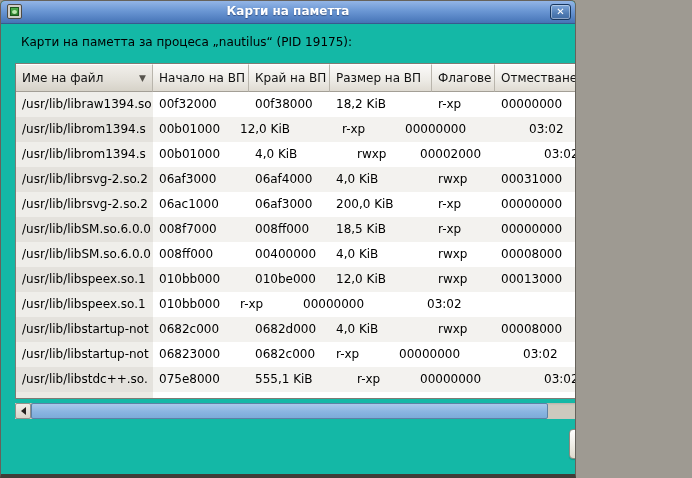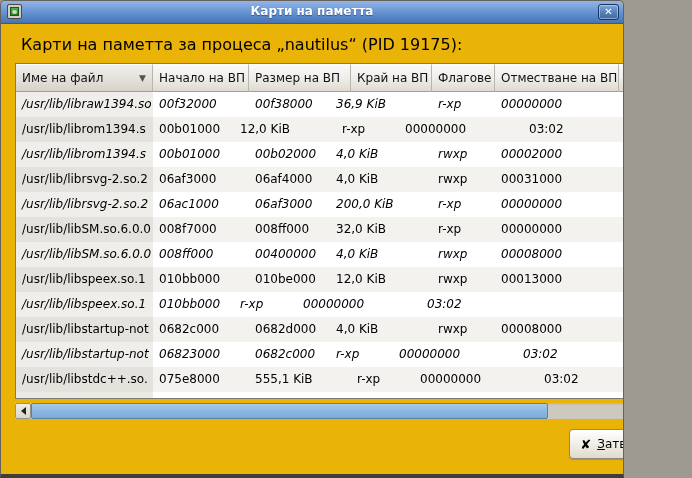--- a/index.html
+++ b/index.html
@@ -1,18 +1,18 @@
 <!DOCTYPE html>
 <html><head>
 <meta charset="utf-8">
 <style>
   html,body{margin:0;padding:0;background:#9e9a92;font-family:"DejaVu Sans","Liberation Sans",sans-serif;}
   .window{
-    position:relative;width:624px;height:478px;box-sizing:border-box;
-    background:#eab308;border:1px solid #66625b;border-bottom:4px solid #403d38;
+    position:relative;width:576px;height:478px;box-sizing:border-box;
+    background:#14b8a6;border:1px solid #66625b;border-bottom:4px solid #403d38;
     border-radius:5px 5px 0 0;overflow:hidden;
   }
   
   .titlebar{
     position:absolute;left:0;top:0;right:0;height:22px;
     background:linear-gradient(#93b5e6 0%,#6b97d4 45%,#4c7abc 90%,#4673b4 100%);
     border-bottom:1px solid #39598e;border-radius:4px 4px 0 0;
   }
   .title{
     position:absolute;left:0;right:0;top:3px;text-align:center;
@@ -28,21 +28,21 @@
   }
   .app-icon .mark{position:absolute;left:4px;top:5px;width:5px;height:4px;background:#bfe6b0;border-radius:50%;}
   .close-btn{
     position:absolute;right:4px;top:3px;width:21px;height:16px;box-sizing:border-box;
     background:linear-gradient(#7fa7da,#507cb4 60%,#406aa2);
     border:1px solid #17365e;border-radius:3px;
     box-shadow:inset 0 0 0 1px rgba(255,255,255,.4);
     color:#fff;font-size:10px;font-weight:bold;text-align:center;line-height:14px;cursor:default;
   }
   
-  .desc{position:absolute;left:20px;top:34px;font-size:16px;color:#000;}
+  .desc{position:absolute;left:20px;top:34px;font-size:12px;color:#000;}
   
   .frame{
     position:absolute;left:14px;top:62px;width:658px;height:336px;box-sizing:border-box;
     border:1px solid #7f7b74;background:#fff;display:flex;
   }
   .table-area{flex:1;min-width:0;display:flex;flex-direction:column;overflow:hidden;}
   .thead{display:flex;height:28px;flex:0 0 28px;}
   .hcell{
     position:relative;box-sizing:border-box;padding:0 20px 0 6px;line-height:26px;
     font-size:12px;color:#111;white-space:nowrap;overflow:hidden;
@@ -57,21 +57,21 @@
   .c3{width:102px;flex:0 0 102px;}
   .c4{width:63px;flex:0 0 63px;}
   .c5{width:124px;flex:0 0 124px;}
   .c6{flex:1 1 auto;min-width:0;border-right:none;}
   .tbody{flex:1;overflow:hidden;position:relative;background:#fff;}
   .trow{display:flex;height:25px;}
   .cell{
     box-sizing:border-box;padding:0 4px 0 6px;line-height:25px;font-size:12px;color:#000;
     white-space:nowrap;overflow:hidden;
   }
-  .trow.w .cell{background:#ffffff;font-style:italic;}
+  .trow.w .cell{background:#ffffff;}
   .trow.g .cell{background:#f3f2ef;}
   .trow.w .cell.sorted{background:#efeeea;}
   .trow.g .cell.sorted{background:#e4e2dd;}
   .fill-row{display:flex;height:8px;}
   .fill-sorted{width:137px;flex:0 0 137px;background:#eceae5;}
   .fill-rest{flex:1;background:#fff;}
   
   .vscroll{
     width:17px;flex:0 0 17px;display:flex;flex-direction:column;
     background:#d5d1c6;border-left:1px solid #aaa69c;
@@ -131,48 +131,47 @@
   <div class="desc">Карти на паметта за процеса „nautilus“ (PID 19175):</div>
 
   <div class="frame">
     <div class="table-area">
       <div class="thead">
         <div class="hcell c0 sorted">
           <span>Име на файл</span>
           <span class="sort-arrow">▼</span>
         </div>
         <div class="hcell c1">Начало на ВП</div>
+        <div class="hcell c2">Край на ВП</div>
         <div class="hcell c3">Размер на ВП</div>
-        <div class="hcell c2">Край на ВП</div>
         <div class="hcell c4">Флагове</div>
         <div class="hcell c5">Отместване на ВП</div>
         <div class="hcell c6">Устройство</div>
       </div>
       <div class="tbody">
           <div class="trow w">
             <div class="cell c0 sorted">/usr/lib/libraw1394.so</div>
             <div class="cell c1">00f32000</div>
             <div class="cell c2">00f38000</div>
-            <div class="cell c3">36,9 KiB</div>
+            <div class="cell c3">18,2 KiB</div>
             <div class="cell c4">r-xp</div>
             <div class="cell c5">00000000</div>
             <div class="cell c6">03:02</div>
           </div>
           <div class="trow g">
             <div class="cell c0 sorted">/usr/lib/librom1394.s</div>
             <div class="cell c2">00b01000</div>
             <div class="cell c3">12,0 KiB</div>
             <div class="cell c4">r-xp</div>
             <div class="cell c5">00000000</div>
             <div class="cell c6">03:02</div>
           </div>
           <div class="trow w">
             <div class="cell c0 sorted">/usr/lib/librom1394.s</div>
             <div class="cell c1">00b01000</div>
-            <div class="cell c2">00b02000</div>
             <div class="cell c3">4,0 KiB</div>
             <div class="cell c4">rwxp</div>
             <div class="cell c5">00002000</div>
             <div class="cell c6">03:02</div>
           </div>
           <div class="trow g">
             <div class="cell c0 sorted">/usr/lib/librsvg-2.so.2</div>
             <div class="cell c1">06af3000</div>
             <div class="cell c2">06af4000</div>
             <div class="cell c3">4,0 KiB</div>
@@ -186,21 +185,21 @@
             <div class="cell c2">06af3000</div>
             <div class="cell c3">200,0 KiB</div>
             <div class="cell c4">r-xp</div>
             <div class="cell c5">00000000</div>
             <div class="cell c6">03:02</div>
           </div>
           <div class="trow g">
             <div class="cell c0 sorted">/usr/lib/libSM.so.6.0.0</div>
             <div class="cell c1">008f7000</div>
             <div class="cell c2">008ff000</div>
-            <div class="cell c3">32,0 KiB</div>
+            <div class="cell c3">18,5 KiB</div>
             <div class="cell c4">r-xp</div>
             <div class="cell c5">00000000</div>
             <div class="cell c6">03:02</div>
           </div>
           <div class="trow w">
             <div class="cell c0 sorted">/usr/lib/libSM.so.6.0.0</div>
             <div class="cell c1">008ff000</div>
             <div class="cell c2">00400000</div>
             <div class="cell c3">4,0 KiB</div>
             <div class="cell c4">rwxp</div>

